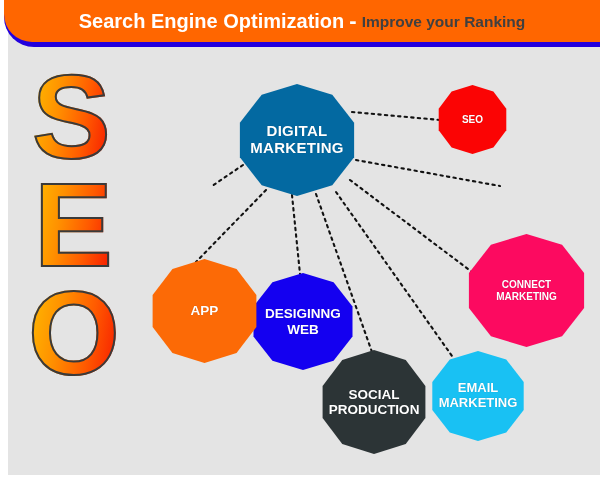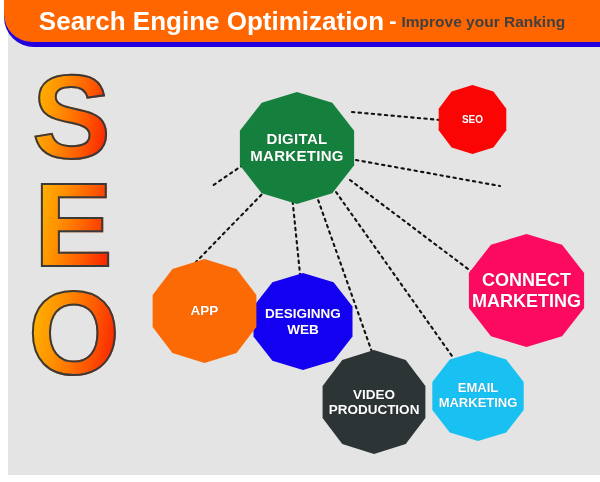--- a/index.html
+++ b/index.html
@@ -11,21 +11,21 @@
 
   
   #header{position:absolute;left:4px;top:0;width:596px;height:47px;}
   #header-blue{position:absolute;left:0;top:0;width:596px;height:47px;background:#2200dd;
                border-bottom-left-radius:30px;}
   #header-orange{position:absolute;left:0;top:0;width:596px;height:42px;background:#ff6600;
                  border-bottom-left-radius:28px;}
   #header-text{position:absolute;left:0;top:0;width:596px;height:42px;
                display:flex;align-items:center;justify-content:center;
                white-space:nowrap;letter-spacing:0px;}
-  .hdr-main{color:#ffffff;font-size:26px;font-weight:bold;}
+  .hdr-main{color:#ffffff;font-size:20px;font-weight:bold;}
   .hdr-dash{color:#ffffff;font-size:22px;font-weight:bold;padding:0 5px;}
   .hdr-sub{color:#404040;font-size:15.5px;font-weight:bold;position:relative;top:1px;}
 
   
   .bigletter{position:absolute;font-size:118px;font-weight:bold;line-height:1;
              font-family:"Liberation Sans",sans-serif;
              background:linear-gradient(100deg,#ffc000 0%,#ff9000 35%,#ff5a00 65%,#f51000 100%);
              -webkit-background-clip:text;background-clip:text;color:transparent;
              -webkit-text-stroke:2px #3a3a3a;
              paint-order:stroke fill;}
@@ -36,24 +36,24 @@
   
   #links{position:absolute;left:0;top:0;width:600px;height:482px;}
 
   
   .node{position:absolute;display:flex;align-items:center;justify-content:center;
         text-align:center;color:#ffffff;font-weight:bold;line-height:1.12;
         clip-path:polygon(50% 0%,79.4% 9.5%,97.6% 34.5%,97.6% 65.5%,79.4% 90.5%,
                           50% 100%,20.6% 90.5%,2.4% 65.5%,2.4% 34.5%,20.6% 9.5%);}
   .node span{display:block;padding:0 4px;text-shadow:0 0 1px rgba(0,0,0,.25);}
 
-  #node-hub{left:237px;top:92px;width:120px;height:112px;background:#15803d;font-size:15px;letter-spacing:.3px;}
+  #node-hub{left:237px;top:84px;width:120px;height:112px;background:#0369a1;font-size:15px;letter-spacing:.3px;}
   #node-seo{left:437px;top:85px;width:71px;height:69px;background:#fb0404;font-size:10px;}
   #node-social{left:497px;top:148px;width:88px;height:84px;background:#019322;font-size:13px;}
-  #node-connect{left:466px;top:234px;width:121px;height:113px;background:#fc0a60;font-size:18px;}
+  #node-connect{left:466px;top:234px;width:121px;height:113px;background:#fc0a60;font-size:10px;}
   #node-email{left:430px;top:351px;width:96px;height:90px;background:#19c1f3;font-size:13px;}
   #node-video{left:320px;top:350px;width:108px;height:104px;background:#2c3436;font-size:13.5px;}
   #node-web{left:251px;top:273px;width:104px;height:97px;background:#1400f0;font-size:13.5px;}
   #node-app{left:133px;top:259px;width:109px;height:104px;background:#fc6a06;font-size:13.5px;margin-left:17px;}
   #node-sem{left:156px;top:182px;width:71px;height:68px;background:#fcc006;font-size:13px;}
 </style>
 </head>
 <body>
 
 <div id="canvas">
@@ -110,21 +110,21 @@
 
   <div class="node" id="node-email">
     <div>
       <span>EMAIL</span>
       <span>MARKETING</span>
     </div>
   </div>
 
   <div class="node" id="node-video">
     <div>
-      <span>VIDEO</span>
+      <span>SOCIAL</span>
       <span>PRODUCTION</span>
     </div>
   </div>
 
   <div class="node" id="node-web">
     <div>
       <span>DESIGINNG</span>
       <span>WEB</span>
     </div>
   </div>

